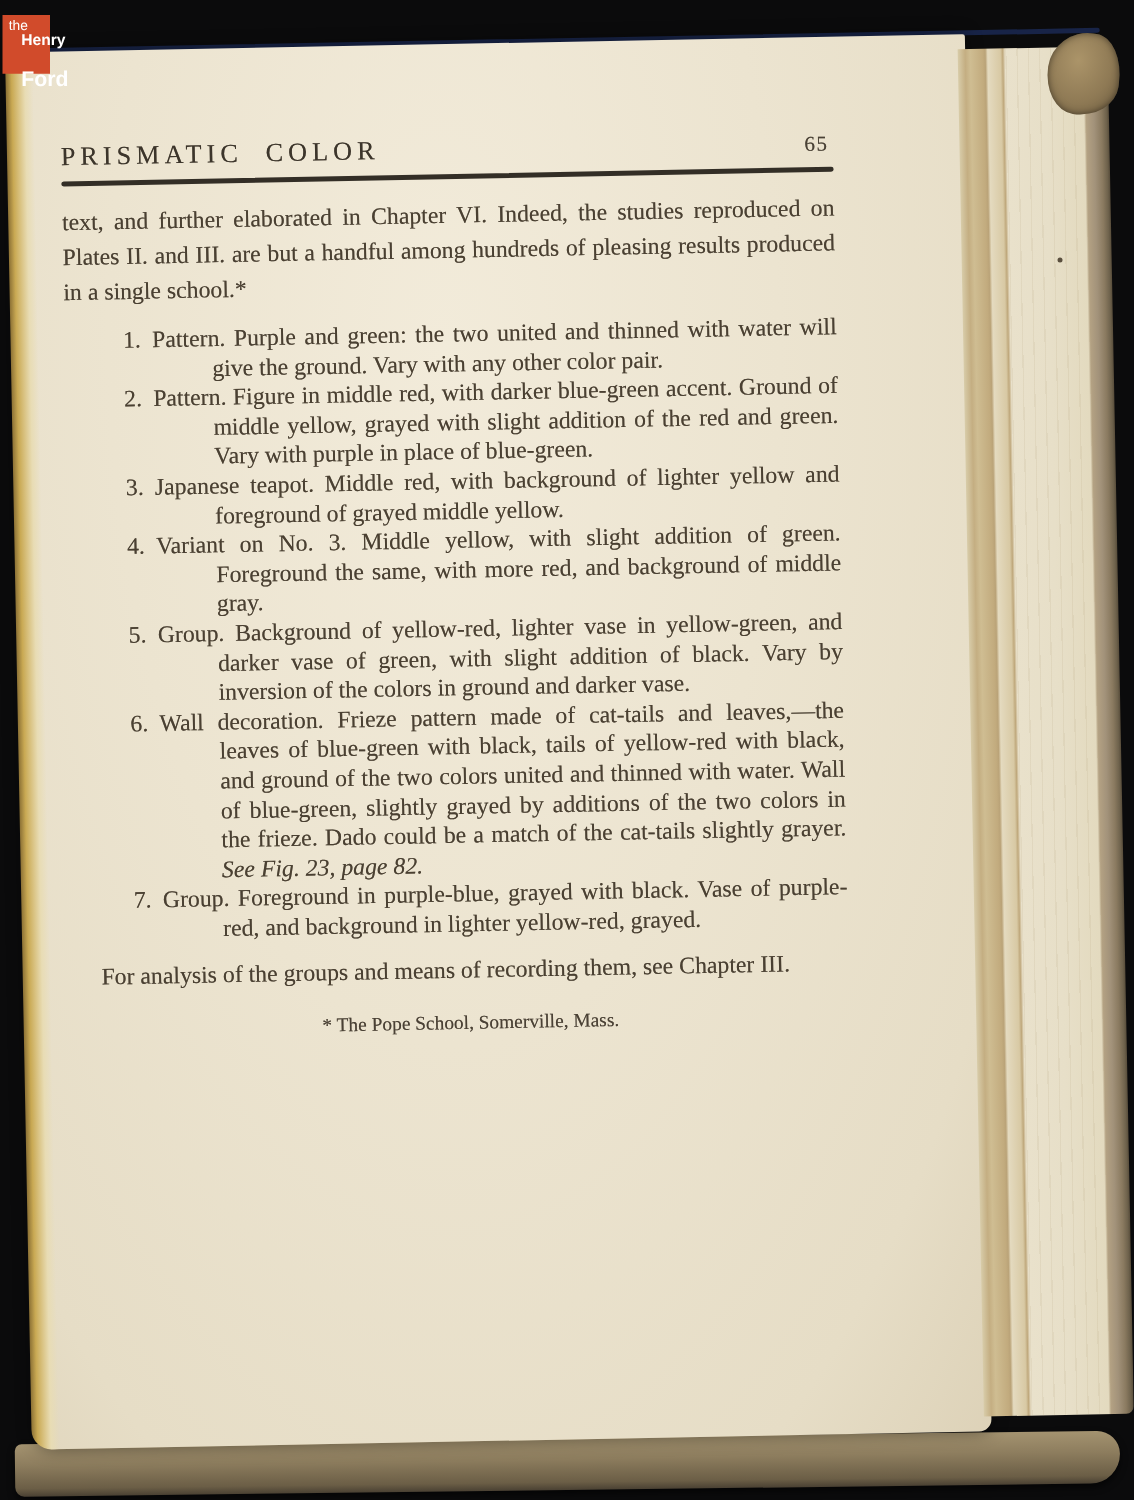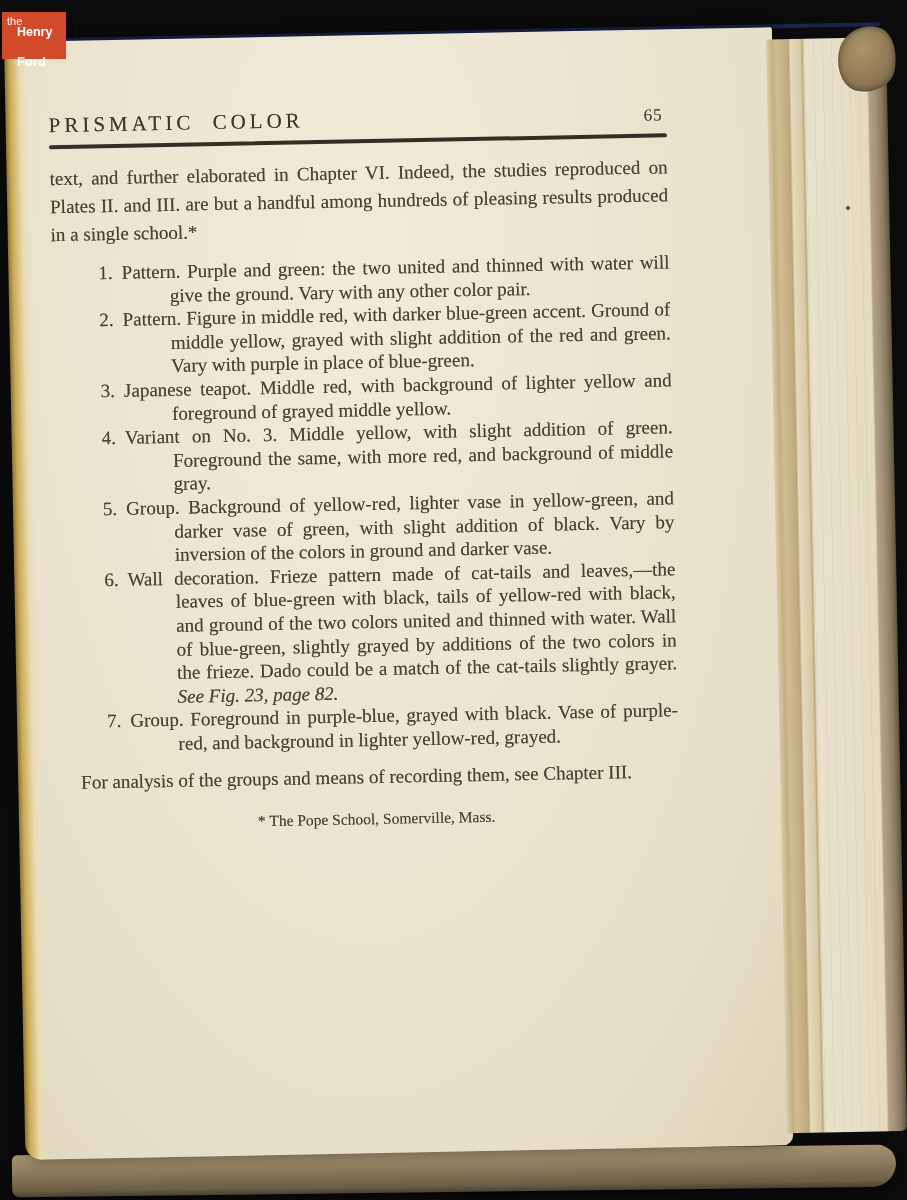--- a/index.html
+++ b/index.html
@@ -73,32 +73,32 @@
   }
   .speck{
     position:absolute; left:846px; top:206px;
     width:4px; height:4px; border-radius:50%;
     background:#5a4f3e;
   }
 
   
   .logo{
     position:absolute; left:2px; top:12px;
-    width:64px; height:47px;
+    width:38px; height:47px;
     background:#d14b2b;
     color:#fff;
     font-family:"Liberation Sans", sans-serif;
     line-height:1;
     padding:3px 0 0 4px;
     box-sizing:border-box;
     z-index:5;
   }
   .logo .l1{font-size:11px;display:block;margin:1px 0 0 1px;}
   .logo .l2{font-size:12.5px;font-weight:bold;display:block;margin:-1px 0 16px 11px;}
-  .logo .l3{font-size:13px;font-weight:bold;display:block;margin:0 0 16px 11px;}
+  .logo .l3{font-size:17px;font-weight:bold;display:block;margin:0 0 16px 11px;}
 
   
   .content{
     position:absolute; left:41px; top:72px;
     width:618px;
     color:#4a4032;
     text-shadow:0 0 .4px rgba(74,64,50,.6);
   }
   .running-head{
     display:flex; justify-content:space-between; align-items:baseline;

